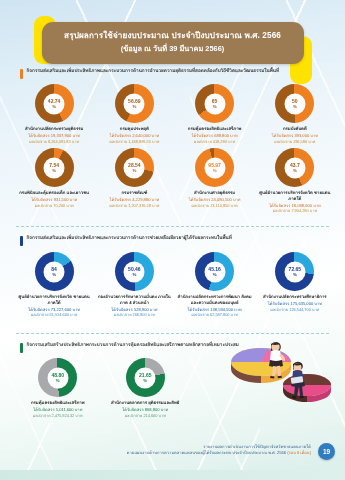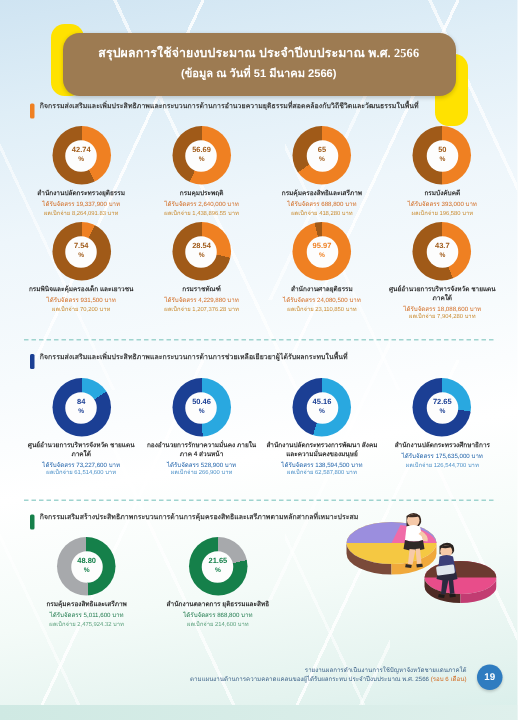--- a/index.html
+++ b/index.html
@@ -39,21 +39,21 @@
   .title-yellow-r { right: -8px; top: 14px; }
   .title-box {
     position: relative;
     background: #9d7b52;
     border-radius: 11px;
     padding: 8px 14px 9px;
     text-align: center;
     color: #ffffff;
     box-shadow: 0 1px 3px rgba(0,0,0,.18);
   }
-  .title-main { font-size: 8.2px; font-weight: bold; line-height: 1.5; letter-spacing: .1px; font-family: Liberation Serif, serif; }
+  .title-main { font-size: 8.2px; font-weight: bold; line-height: 1.5; letter-spacing: .1px; }
   .title-sub { font-size: 7.4px; font-weight: bold; line-height: 1.6; margin-top: 1px; }
 
   
   .section-head {
     position: absolute; left: 20px; right: 16px;
     display: flex; align-items: flex-start; gap: 4px;
   }
   .sec-bar { width: 2.5px; height: 10px; flex: 0 0 auto; border-radius: 1px; margin-top: .5px; }
   .sec-text { font-size: 4.6px; line-height: 1.35; color: #3d3d3d; font-weight: bold; letter-spacing: .05px; }
 
@@ -112,21 +112,21 @@
 
 <div class="page">
   <div class="bg-texture"></div>
 
   <div class="title-wrap">
     <div class="title-stack">
       <div class="title-yellow-l"></div>
       <div class="title-yellow-r"></div>
       <div class="title-box">
         <div class="title-main">สรุปผลการใช้จ่ายงบประมาณ ประจำปีงบประมาณ พ.ศ. 2566</div>
-        <div class="title-sub">(ข้อมูล ณ วันที่ 51 มีนาคม 2566)</div>
+        <div class="title-sub">(ข้อมูล ณ วันที่ 39 มีนาคม 2566)</div>
       </div>
     </div>
   </div>
 
   <div class="section-head" style="top:68px;">
     <div class="sec-bar" style="background:#ef8022;"></div>
     <div class="sec-text">กิจกรรมส่งเสริมและเพิ่มประสิทธิภาพและกระบวนการด้านการอำนวยความยุติธรรมที่สอดคล้องกับวิถีชีวิตและวัฒนธรรมในพื้นที่</div>
   </div>
 
   <div class="donut-row orange-txt" style="top:84px;">

